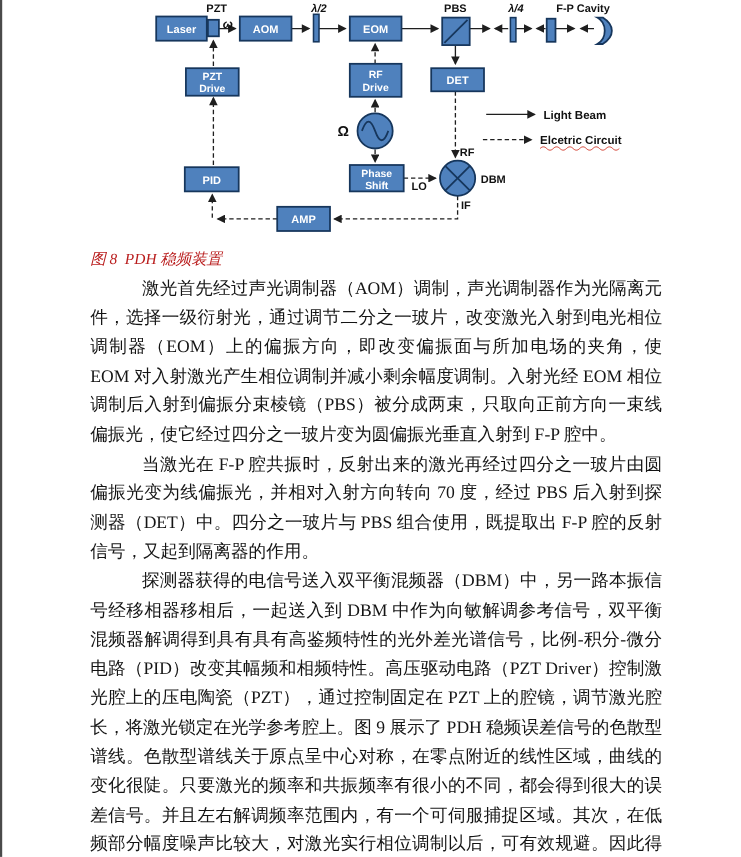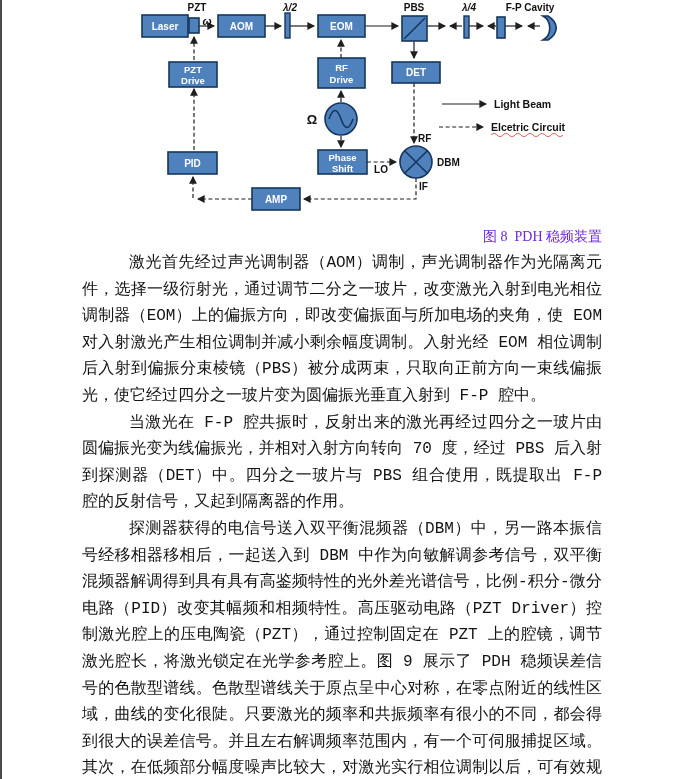--- a/index.html
+++ b/index.html
@@ -13,25 +13,25 @@
   .thinbar{fill:#4f81bd;stroke:#16365c;stroke-width:1.4;}
   .box-label{fill:#ffffff;font-size:10px;text-anchor:middle;}
   .diag-label{fill:#111111;font-size:10px;text-anchor:middle;}
   .diag-label-s{fill:#111111;font-size:10px;text-anchor:start;}
   .greek{font-style:italic;}
   .wire{stroke:#1f1f1f;stroke-width:1.2;fill:none;}
   .dashed{stroke-dasharray:4 2.6;}
   .inner{stroke:#16365c;stroke-width:1.6;fill:none;}
   .legend-label{fill:#111111;font-size:10.5px;text-anchor:start;}
   .squiggle{stroke:#d23f31;stroke-width:0.9;fill:none;}
-  .fig-caption{height:22px;line-height:22px;text-align:right;font-size:14px;color:#6d28d9;
-               white-space:pre;margin:0 72px 2px 82px;}
+  .fig-caption{height:22px;line-height:22px;text-align:left;font-size:14px;color:#b91c1c;
+               white-space:pre;margin:0 72px 2px 82px;font-style:italic;}
   .bodytext{margin:0 72px 0 82px;font-size:16px;line-height:26.6px;text-align:justify;
             color:#141414;}
-  .bodytext p{margin:0;text-indent:47px;font-family:Liberation Mono, monospace;}
+  .bodytext p{margin:0;text-indent:47px;}
 </style>
 </head>
 <body>
 
 <div class="page">
   <div class="page-edge"></div>
 
   <div class="figure-wrap">
     <svg width="674" height="226" viewBox="0 0 674 226">
       <defs>

